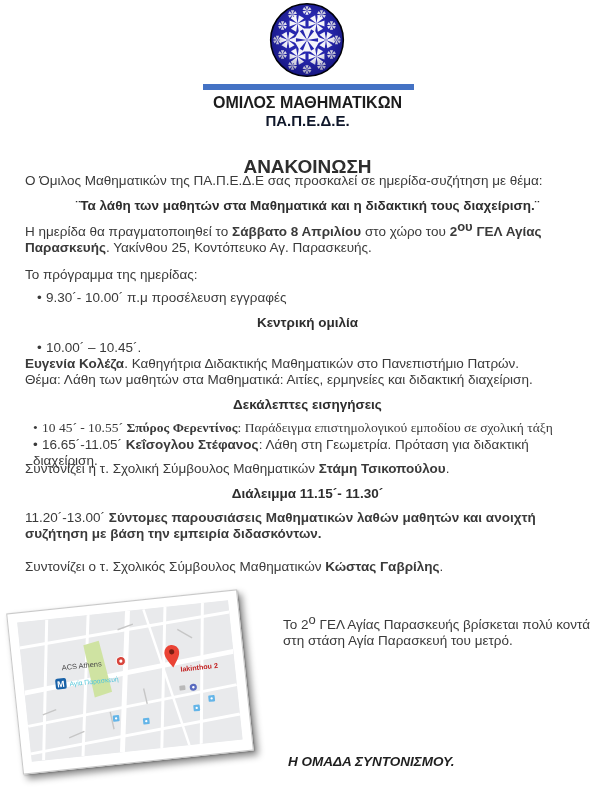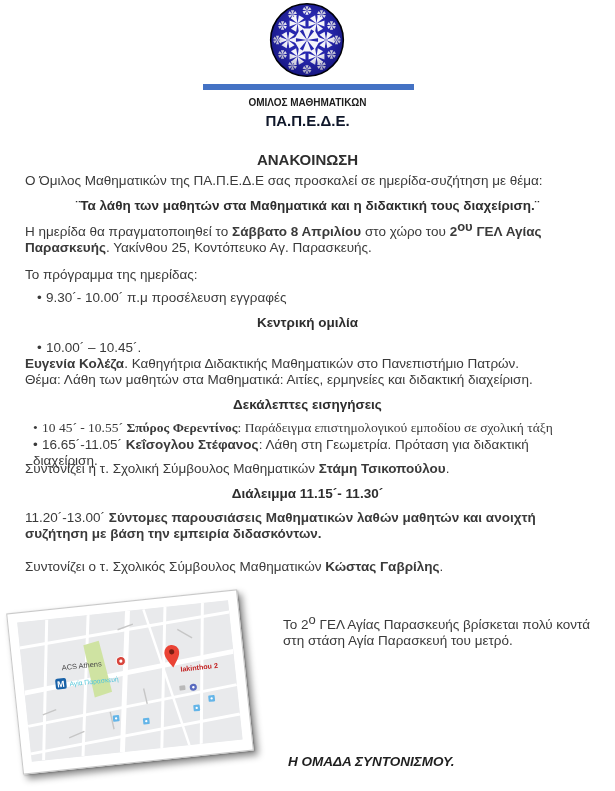--- a/index.html
+++ b/index.html
@@ -9,23 +9,23 @@
     font-size:13.5px;line-height:16px;
   }
   .abs{position:absolute;}
   .center{left:0;width:615px;text-align:center;}
   .bold{font-weight:bold;}
   .body-block{left:25px;width:566px;}
   .heading{font-weight:bold;color:#2e2e2e;}
   
   #logo{left:269px;top:2px;width:76px;height:76px;}
   #rule{left:203px;top:84px;width:211px;height:6px;background:#4472c4;}
-  #org-name{top:94px;font-size:10px;line-height:18px;font-weight:bold;color:#1c1c1c;}
+  #org-name{top:94px;font-size:16px;line-height:18px;font-weight:bold;color:#1c1c1c;}
   #org-abbr{top:112px;font-size:15px;line-height:18px;font-weight:bold;color:#0f172a;}
-  #announce{top:152px;font-size:15px;}
+  #announce{top:159px;font-size:19px;}
   
   #p-intro{top:173px;}
   #p-theme{top:198px;}
   #p-venue{top:224px;}
   #p-program{top:267px;}
   .bullet-line{padding-left:0px;}
   #b-reg{top:290px;left:37px;width:550px;}
   #h-keynote{top:315px;}
   #b-keytime{top:340px;left:37px;width:550px;}
   #p-speaker{top:356px;}

